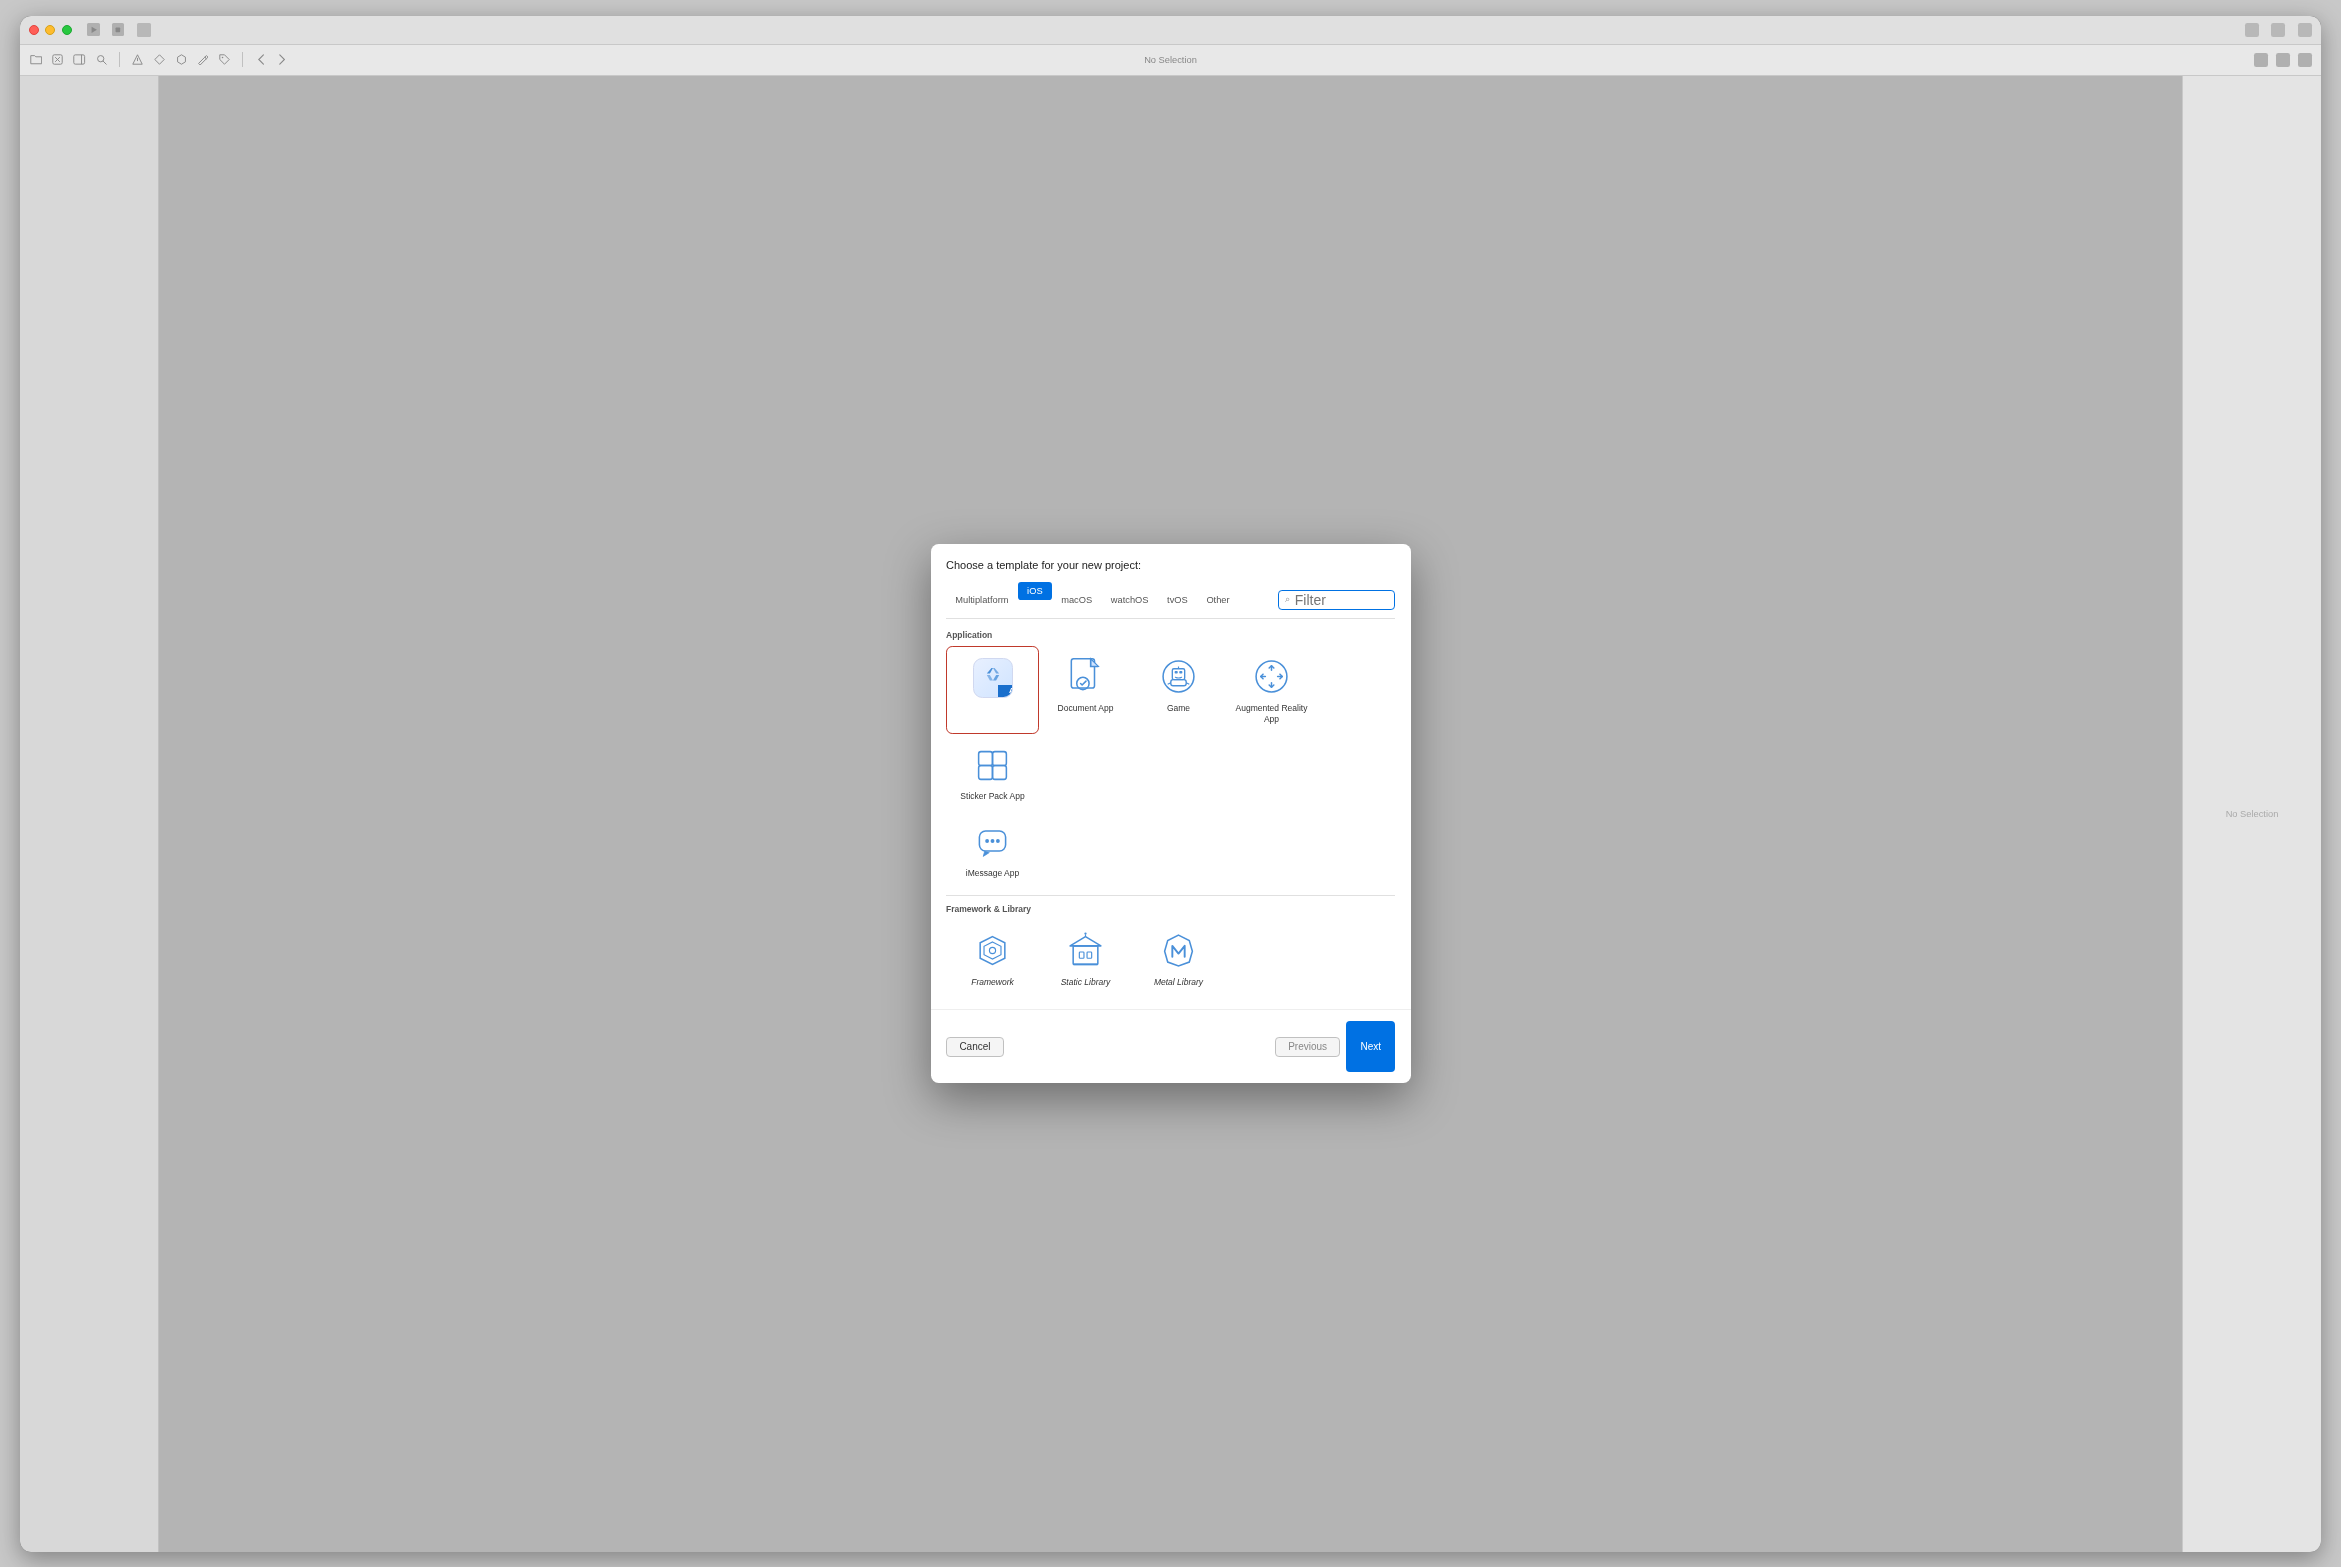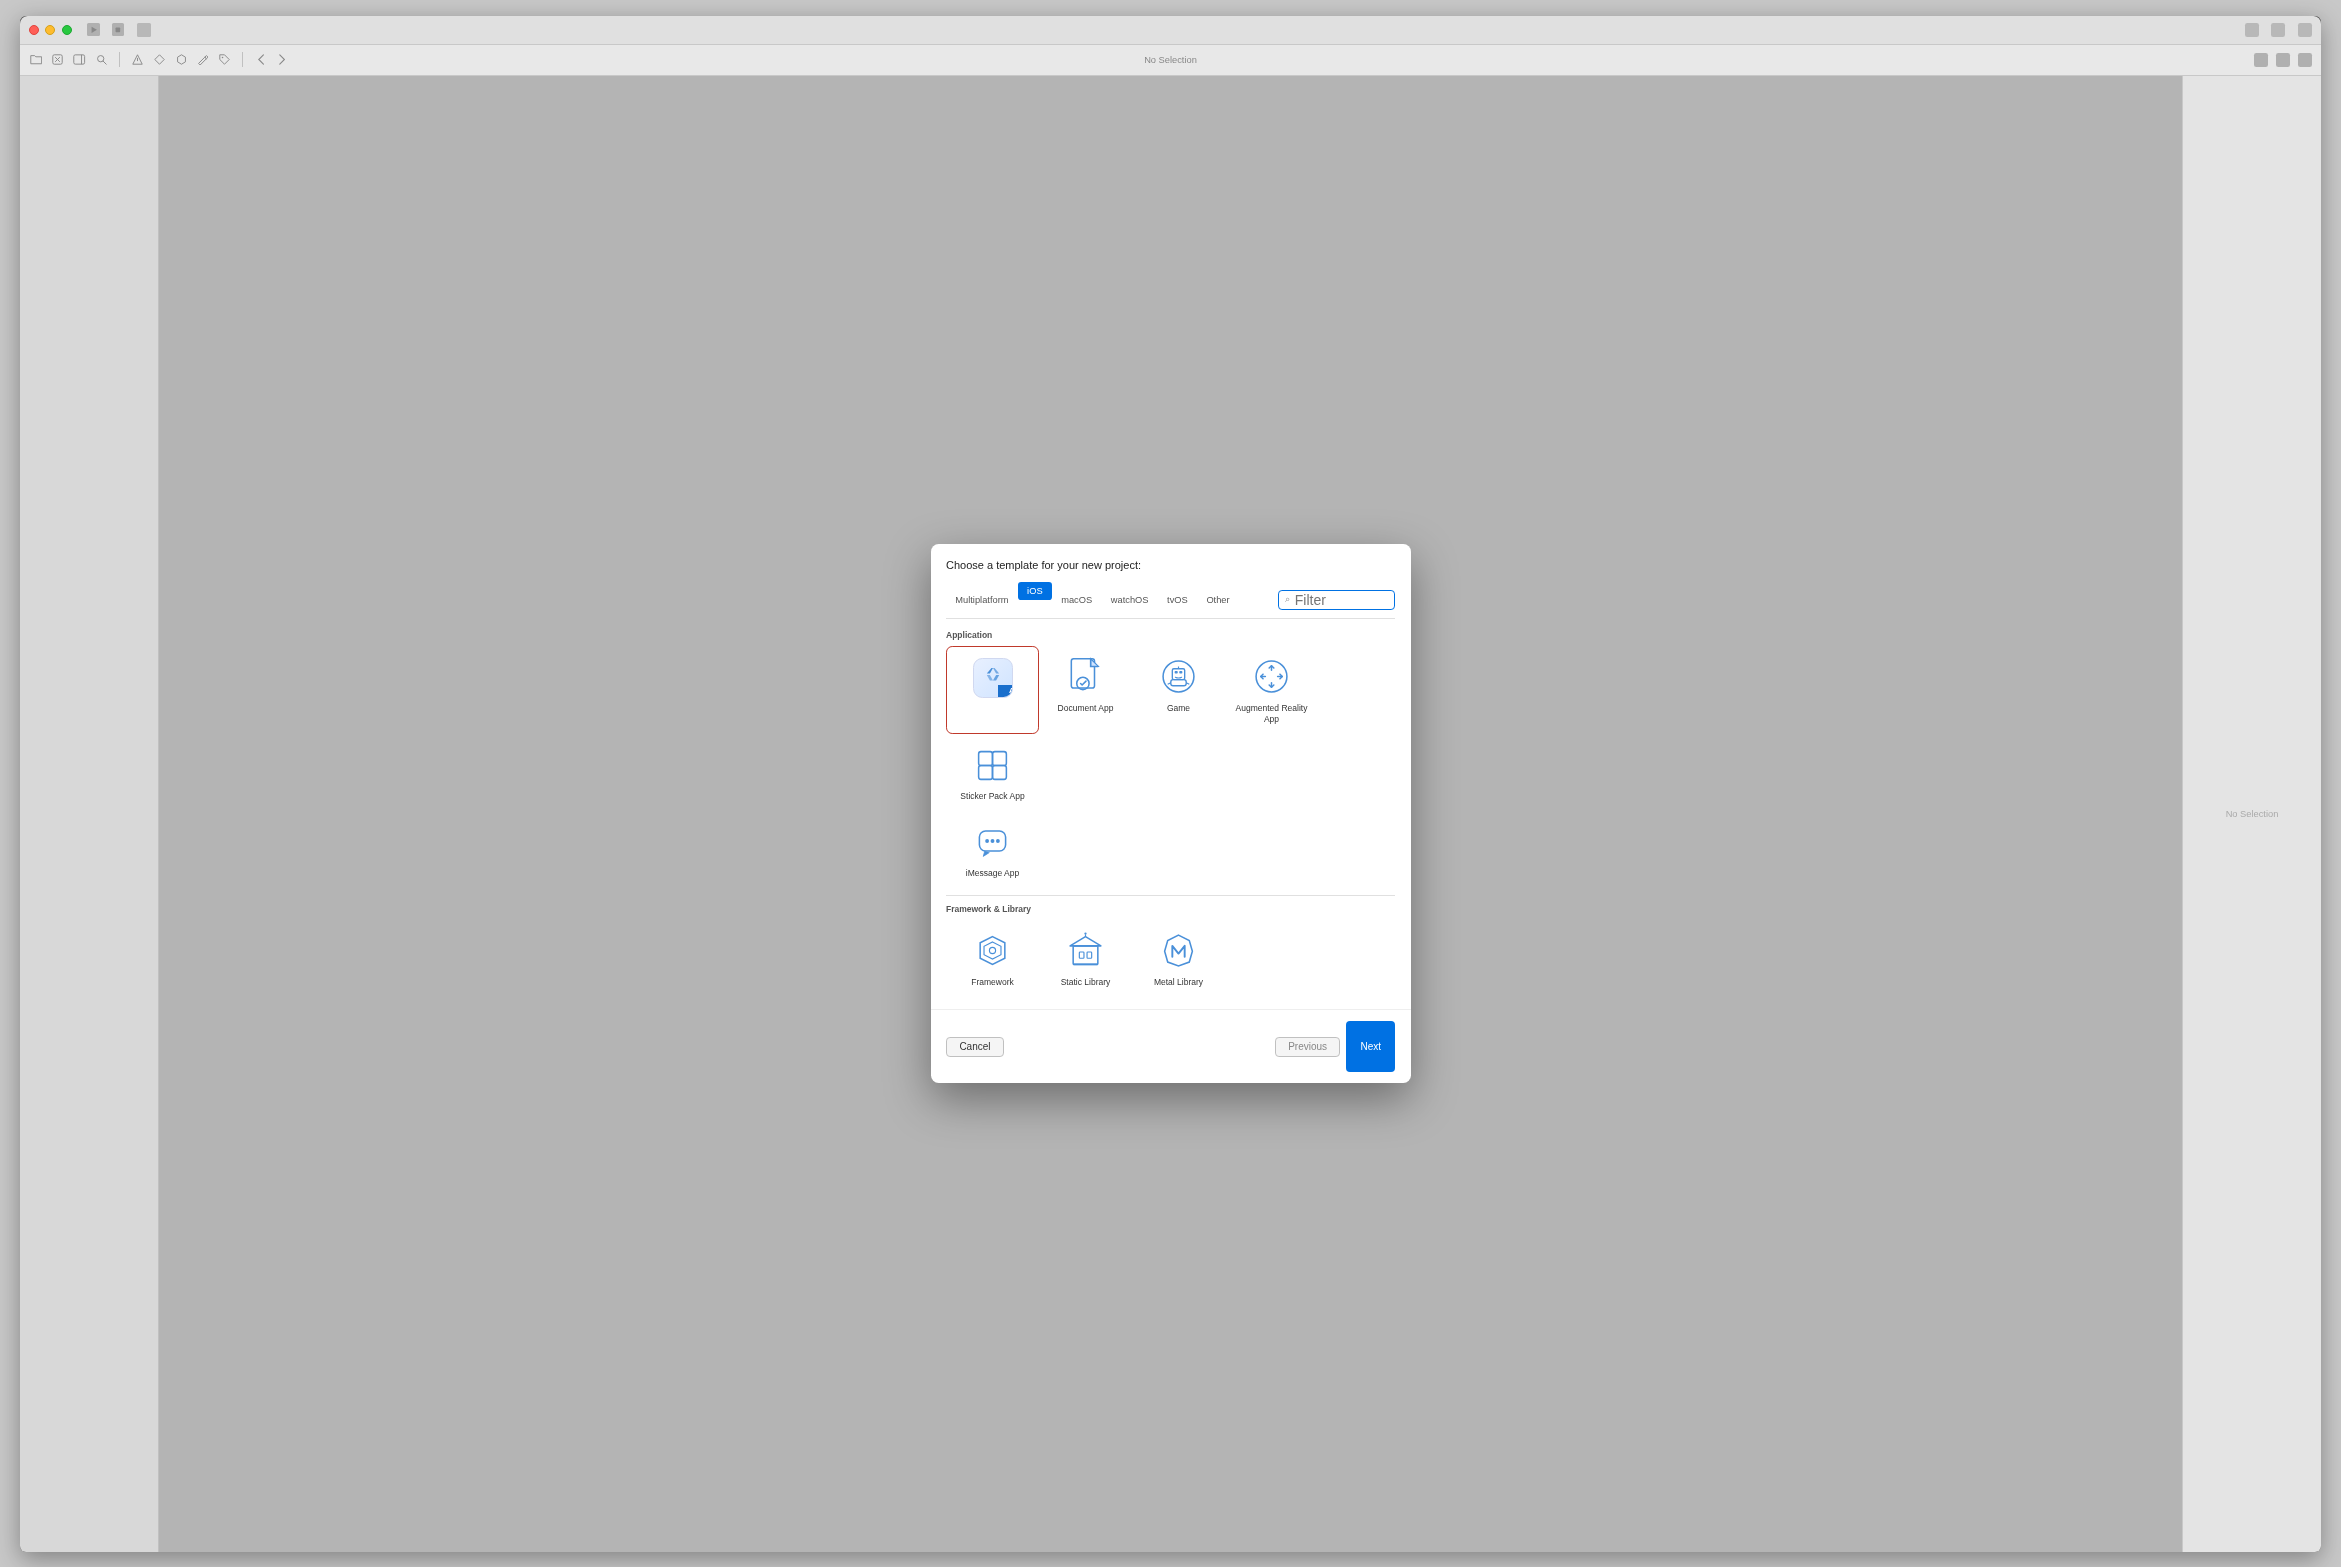--- a/index.html
+++ b/index.html
@@ -12,21 +12,21 @@
     }
 
     
     .window {
       position: absolute;
       top: 15.5px;
       left: 20px;
       right: 20px;
       bottom: 15.5px;
       background: #404040;
-      border-radius: 6px;
+      border-radius: 11px;
       box-shadow: 0 6.2px 25px rgba(0,0,0,0.35);
       display: flex;
       flex-direction: column;
       overflow: hidden;
     }
 
     
     .titlebar {
       height: 29px;
       background: #e0e0e0;
@@ -622,21 +622,21 @@
                     </svg>
                   </div>
                 </div>
                 <span class="template-label">iMessage App</span>
               </div>
             </div>
 
             <hr class="section-divider">
 
             <div class="section-label">Framework &amp; Library</div>
-            <div class="template-grid" style="margin-bottom:12.4px;">
+            <div class="template-grid" style="margin-bottom:12.4px;font-style:italic;">
 
               <div class="template-item">
                 <div class="template-icon-wrap">
                   <div class="template-icon-generic">
                     <svg width="37" height="37" viewBox="0 0 48 48" fill="none">
                       <polygon points="24,6 40,14 40,34 24,42 8,34 8,14" stroke="#4a90d9" stroke-width="2" fill="none"></polygon>
                       <polygon points="24,13 35,18.5 35,29.5 24,35 13,29.5 13,18.5" stroke="#4a90d9" stroke-width="1.5" fill="none"></polygon>
                       <circle cx="24" cy="24" r="4" stroke="#4a90d9" stroke-width="1.5" fill="none"></circle>
                     </svg>
                   </div>

